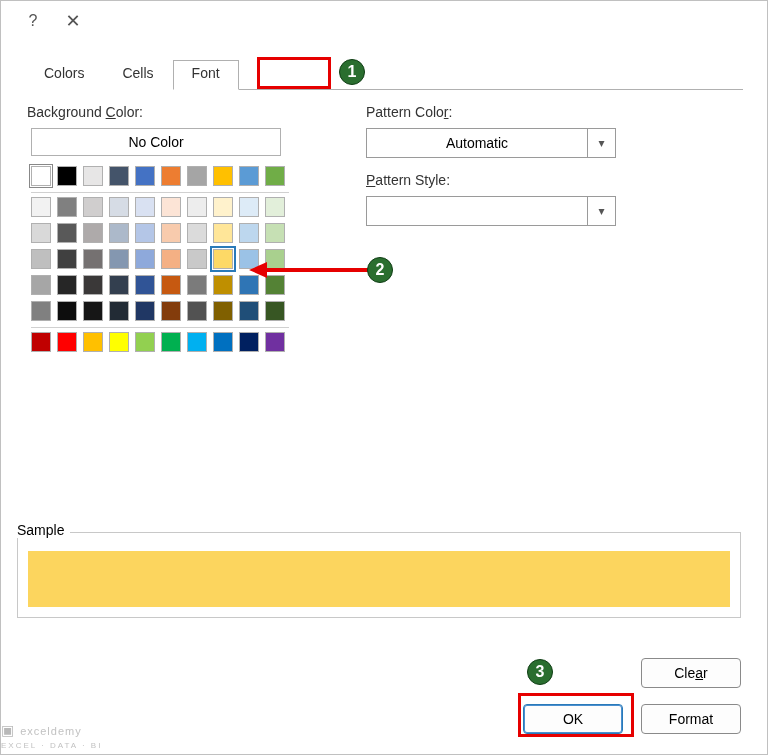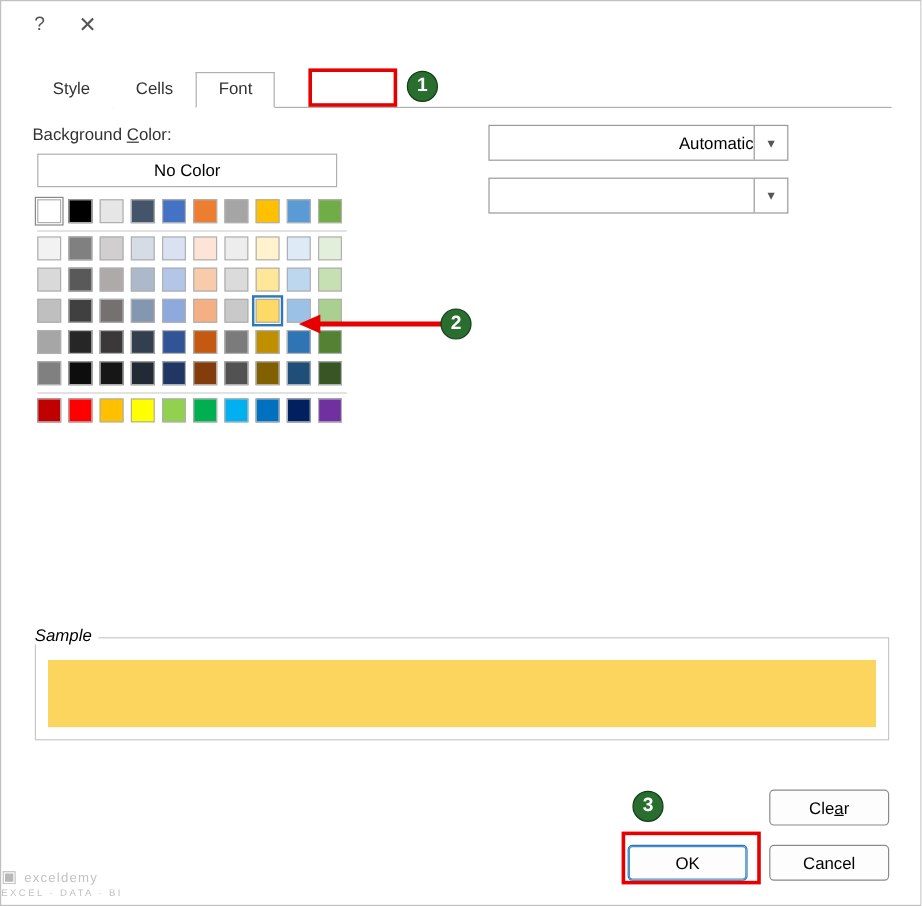--- a/index.html
+++ b/index.html
@@ -8,42 +8,42 @@
   .titlebar { height: 40px; display: flex; align-items: center; padding: 0 12px; font-size: 15px; color: #333; }
   .titlebar .title { flex: 1; }
   .titlebar .help, .titlebar .close { width: 40px; text-align: center; font-size: 16px; color: #555; cursor: pointer; }
   .titlebar .close { font-size: 18px; }
 
   .tabs { display: flex; margin: 18px 0 0 24px; height: 30px; }
   .tab { padding: 4px 18px; font-size: 14px; color: #333; cursor: pointer; border: 1px solid transparent; border-bottom: none; position: relative; top: 1px; background: #fff;}
   .tab.active { border: 1px solid #b0b0b0; border-bottom: 1px solid #fff; }
   .tab-underline { border-bottom: 1px solid #b0b0b0; margin: 0 24px; }
 
-  .content { padding: 14px 26px; display: flex; gap: 90px; }
+  .content { padding: 14px 26px; display: flex; gap: 49px; }
   .left { width: 290px; }
   .right { width: 270px; }
 
   .section-label { font-size: 14px; color: #333; margin-bottom: 8px; }
   .section-label .ul { text-decoration: underline; }
   .no-color { width: 250px; height: 28px; border: 1px solid #b0b0b0; text-align:center; line-height: 26px; font-size: 14px; margin-left: 4px; cursor:pointer;}
   .palette { margin-top: 10px; margin-left:4px; }
   .row { display:flex; gap:6px; margin-bottom:6px; }
   .sw { width: 20px; height:20px; border:1px solid #b0b0b0; cursor:pointer; }
   .sep { height:1px; background:#d0d0d0; margin:4px 0; width: 258px;}
   .sw.sel { outline: 2px solid #2a7ab9; outline-offset: 1px; }
   .sw.hovered { outline: 1px solid #888; outline-offset: 1px; }
 
   .btns { margin-top: 30px; display:flex; gap: 10px; }
   .btn-sm { border:1px solid #9a9a9a; background:#fdfdfd; border-radius:4px; padding:6px 14px; font-size:14px; cursor:pointer; }
 
   .combo { width: 250px; height: 30px; border:1px solid #9a9a9a; display:flex; align-items:center; cursor:pointer; }
-  .combo .val { flex:1; text-align:right; font-size:14px; }
+  .combo .val { flex:1; text-align:center; font-size:14px; }
   .combo .arrow { width:28px; border-left:1px solid #9a9a9a; text-align:center; font-size:12px; color:#555; line-height:28px;}
 
-  .sample-area { position:absolute; left:28px; right:26px; top: 520px; font-style: italic; }
+  .sample-area { position:absolute; left:16px; right:26px; top: 520px; }
   .sample-label { font-size:14px; margin-bottom:4px; position:relative; background:#fff; display:inline-block; padding-right:6px; z-index:2;}
   .sample-box-outer { border:1px solid #c8c8c8; padding:18px 10px 10px 10px; position:relative; margin-top:-10px;}
   .sample-box { height:56px; width:100%; }
 
   .footer { position:absolute; bottom:20px; right:26px; display:flex; align-items:flex-end; gap:18px; }
   .footer .col { display:flex; flex-direction:column; gap:16px; align-items:flex-end;}
   .btn { width: 100px; height: 30px; border:1px solid #8a8a8a; background:#fdfdfd; border-radius:4px; font-size:14px; cursor:pointer; display:flex;align-items:center;justify-content:center;}
   .btn.ok { border:1px solid #2a7ab9; box-shadow: inset 0 0 0 1px #4a90d0; }
 
   
@@ -59,21 +59,21 @@
 <body>
 
 <div class="dialog">
 
   <div class="titlebar">
     <span class="help">?</span>
     <span class="close">✕</span>
   </div>
 
   <div class="tabs">
-    <div class="tab">Style</div>
+    <div class="tab">Colors</div>
     <div class="tab">Cells</div>
     <div class="tab active">Font</div>
   </div>
   <div class="tab-underline"></div>
 
   <div class="content">
     <div class="left">
       <div class="section-label">Background <span class="ul">C</span>olor:</div>
       <div class="no-color">No Color</div>
 
@@ -166,43 +166,45 @@
             <div class="sw" style="background: rgb(0, 32, 96);"></div>
             <div class="sw" style="background: rgb(112, 48, 160);"></div>
           </div>
       </div>
 
       <div class="btns">
       </div>
     </div>
 
     <div class="right">
+      <div class="section-label">Pattern Colo<span class="ul">r</span>:</div>
       <div class="combo">
         <span class="val">Automatic</span>
         <span class="arrow">▾</span>
       </div>
       <div style="height:14px"></div>
+      <div class="section-label"><span class="ul">P</span>attern Style:</div>
       <div class="combo">
         <span class="val"></span>
         <span class="arrow">▾</span>
       </div>
     </div>
   </div>
 
   <div class="sample-area">
     <span class="sample-label">Sample</span>
     <div class="sample-box-outer">
       <div class="sample-box" id="sample-box" style="background: rgb(252, 213, 94);"></div>
     </div>
   </div>
 
   <div class="footer">
     <div class="col">
       <button class="btn">Cle<span style="text-decoration:underline">a</span>r</button>
-      <button class="btn">Cancel</button>
+      <button class="btn">Format</button>
     </div>
   </div>
   <button class="btn ok" style="position:absolute; bottom:20px; right:144px;">OK</button>
 
   <div class="anno-red" style="left:256px; top:56px; width:74px; height:32px;"></div>
   <div class="anno-circle" style="left:338px; top:58px;">1</div>
 
   <svg class="anno-arrow" style="left:248px; top:254px; width:120px; height:30px;">
     <line x1="120" y1="15" x2="14" y2="15" stroke="#e60000" stroke-width="4"></line>
     <polygon points="0,15 18,7 18,23" fill="#e60000"></polygon>

